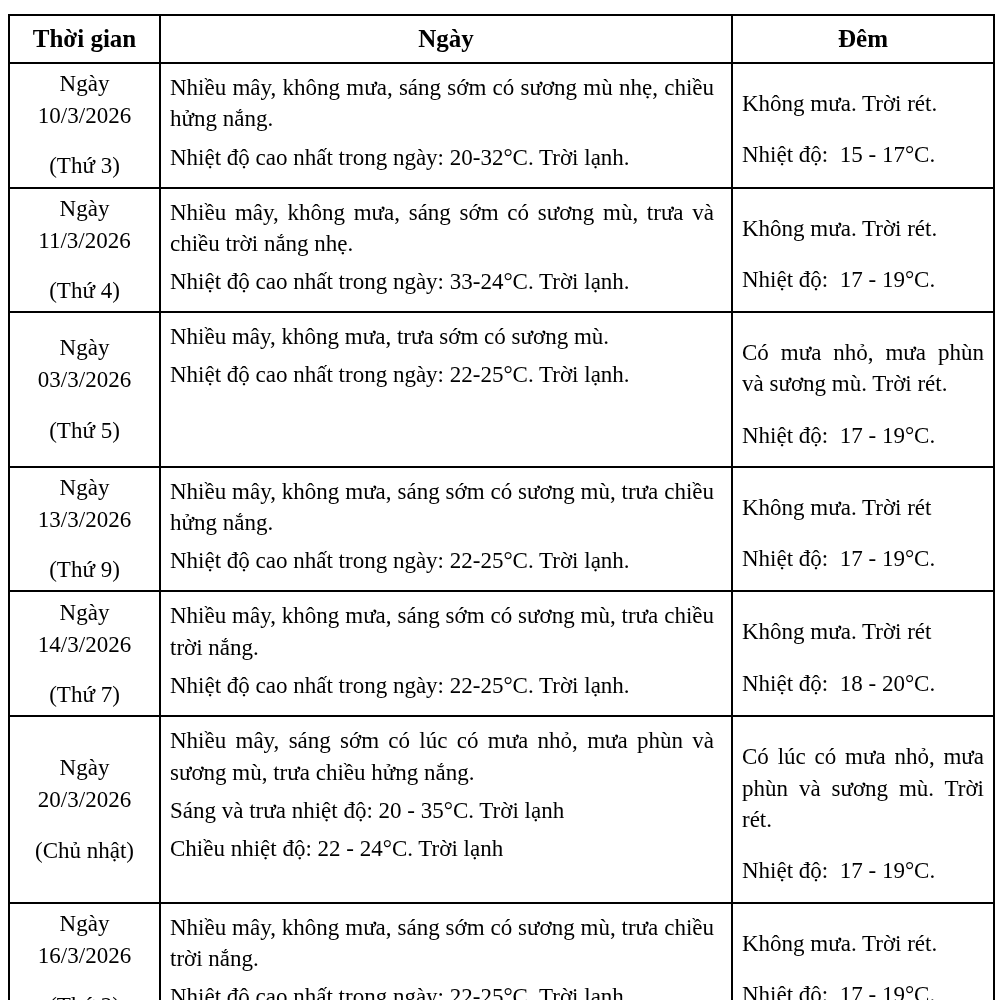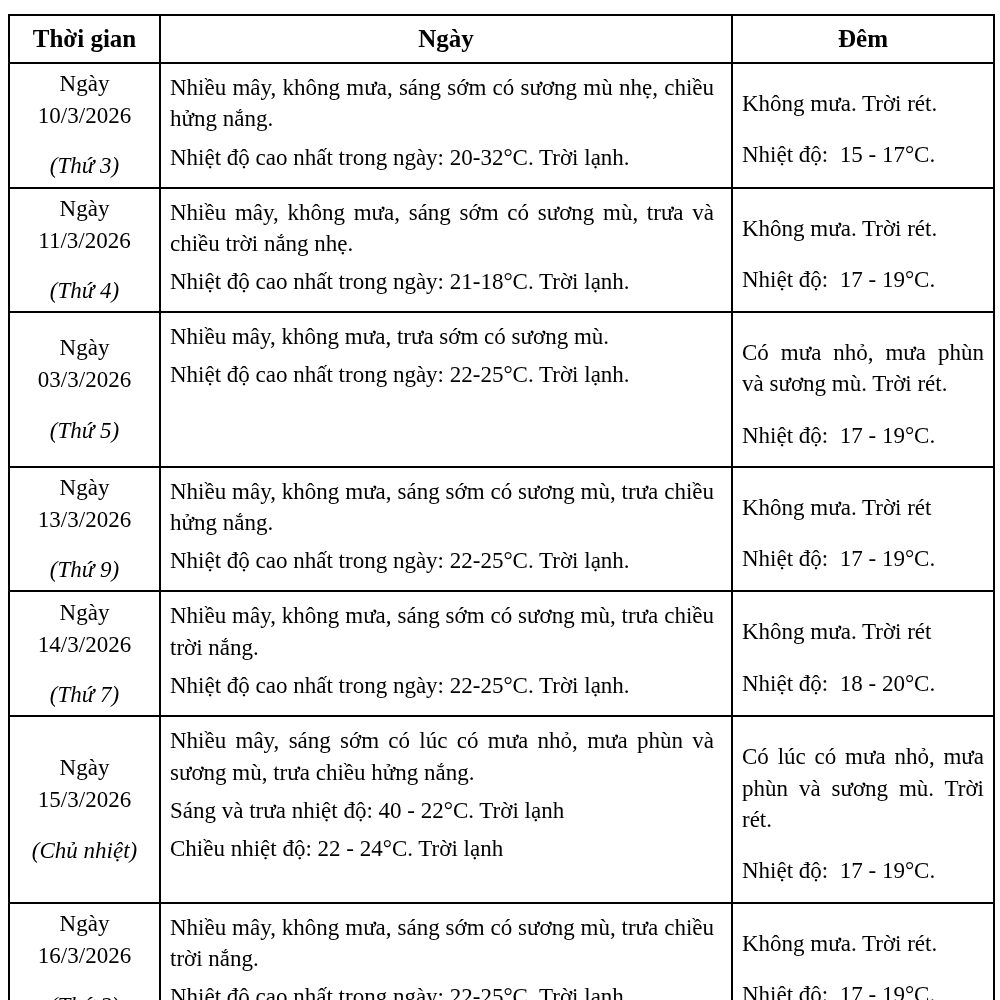--- a/index.html
+++ b/index.html
@@ -35,21 +35,21 @@
     font-size: 23px;
     line-height: 1.36;
     padding: 4px 9px 6px 9px;
   }
   td.time-cell {
     text-align: center;
     vertical-align: middle;
     padding: 4px 2px;
   }
   .time-line { line-height: 1.4; }
-  .time-line.dow { margin-top: 18px; font-style: italic; }
+  .time-line.dow { margin-top: 18px; }
   .cell-p {
     text-align: justify;
     margin: 4px 8px 7px 0;
   }
   td.night-cell .cell-p { margin: 20px 0 9px 0; }
   
   tbody tr:nth-child(1) { height: 120px; }
   tbody tr:nth-child(2) { height: 123px; }
   tbody tr:nth-child(3) { height: 140px; }
   tbody tr:nth-child(4) { height: 120px; }
@@ -90,21 +90,21 @@
         </td>
       </tr>
       <tr>
         <td class="time-cell">
           <div class="time-line">Ngày</div>
           <div class="time-line">11/3/2026</div>
           <div class="time-line dow">(Thứ 4)</div>
         </td>
         <td class="day-cell">
           <div class="cell-p">Nhiều mây, không mưa, sáng sớm có sương mù, trưa và chiều trời nắng nhẹ.</div>
-          <div class="cell-p">Nhiệt độ cao nhất trong ngày: 21-18°C. Trời lạnh.</div>
+          <div class="cell-p">Nhiệt độ cao nhất trong ngày: 33-24°C. Trời lạnh.</div>
         </td>
         <td class="night-cell">
           <div class="cell-p">Không mưa. Trời rét.</div>
           <div class="cell-p">Nhiệt độ:&nbsp; 17 - 19°C.</div>
         </td>
       </tr>
       <tr>
         <td class="time-cell">
           <div class="time-line">Ngày</div>
           <div class="time-line">03/3/2026</div>
@@ -145,26 +145,26 @@
           <div class="cell-p">Nhiệt độ cao nhất trong ngày: 22-25°C. Trời lạnh.</div>
         </td>
         <td class="night-cell">
           <div class="cell-p">Không mưa. Trời rét</div>
           <div class="cell-p">Nhiệt độ:&nbsp; 18 - 20°C.</div>
         </td>
       </tr>
       <tr>
         <td class="time-cell">
           <div class="time-line">Ngày</div>
-          <div class="time-line">15/3/2026</div>
-          <div class="time-line dow">(Chủ nhiệt)</div>
+          <div class="time-line">20/3/2026</div>
+          <div class="time-line dow">(Chủ nhật)</div>
         </td>
         <td class="day-cell">
           <div class="cell-p">Nhiều mây, sáng sớm có lúc có mưa nhỏ, mưa phùn và sương mù, trưa chiều hửng nắng.</div>
-          <div class="cell-p">Sáng và trưa nhiệt độ: 40 - 22°C. Trời lạnh</div>
+          <div class="cell-p">Sáng và trưa nhiệt độ: 20 - 35°C. Trời lạnh</div>
           <div class="cell-p">Chiều nhiệt độ: 22 - 24°C. Trời lạnh</div>
         </td>
         <td class="night-cell">
           <div class="cell-p">Có lúc có mưa nhỏ, mưa phùn và sương mù. Trời rét.</div>
           <div class="cell-p">Nhiệt độ:&nbsp; 17 - 19°C.</div>
         </td>
       </tr>
       <tr>
         <td class="time-cell">
           <div class="time-line">Ngày</div>

